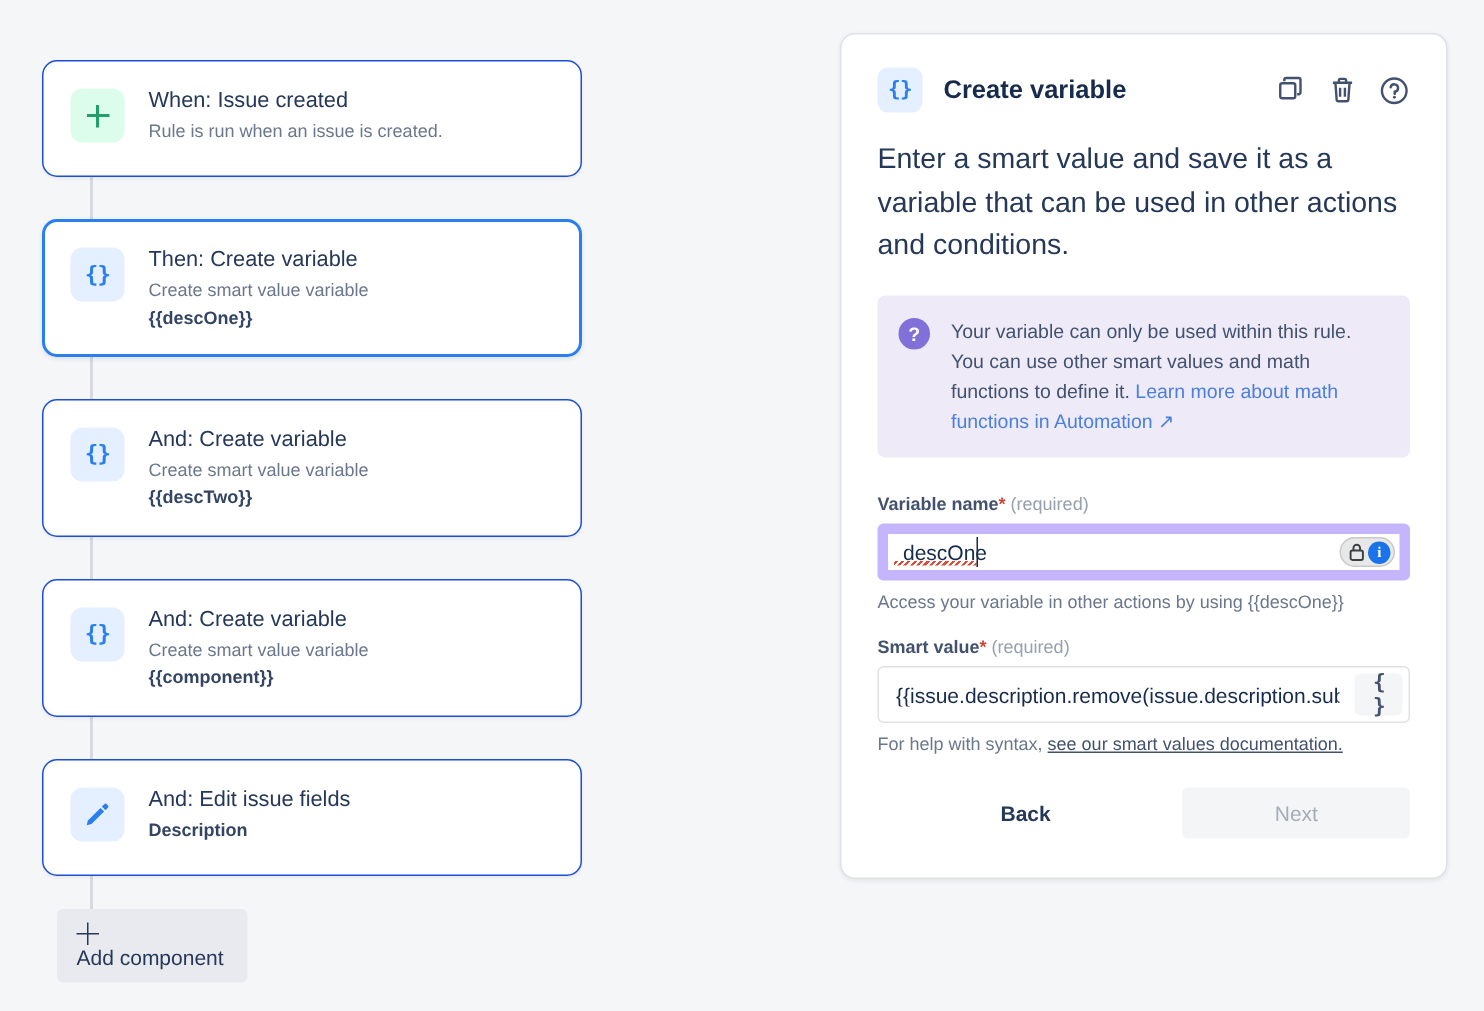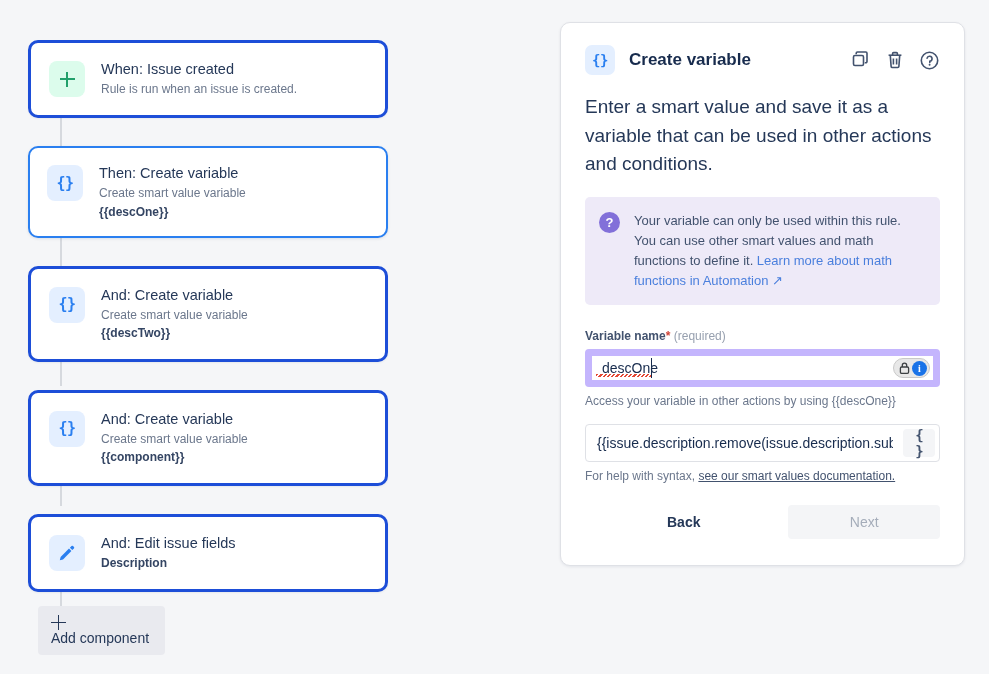--- a/index.html
+++ b/index.html
@@ -29,21 +29,21 @@
     left: 32px;
     width: 2px;
     background: #d6d9de;
     z-index: 0;
   }
 
   .rule-card {
     position: relative;
     z-index: 1;
     background: #ffffff;
-    border: 3px solid #1d4ed8;
+    border: 1px solid #1d4ed8;
     border-radius: 10px;
     box-shadow: 0 1px 2px rgba(9,30,66,0.06);
     display: flex;
     align-items: flex-start;
     padding: 16px 18px;
     margin-bottom: 28px;
     min-height: 78px;
   }
   .rule-card.selected {
     border: 2px solid #2a7ff0;
@@ -464,20 +464,24 @@
               <path d="M4.3 6 V4.4 a2.2 2.2 0 0 1 4.4 0 V6"></path>
             </svg>
           </span>
           <span class="info-dot">i</span>
         </span>
       </div>
       <div class="field-help">Access your variable in other actions by using {{descOne}}</div>
     </div>
 
     <div class="field-block">
+      <div class="field-label">
+        <span>Smart value</span><span class="req-star">*</span>
+        <span class="req-note">(required)</span>
+      </div>
       <div class="input-wrap">
         <input class="text-input" type="text" value="{{issue.description.remove(issue.description.substri" style="">
         <button class="braces-btn">{ }</button>
       </div>
       <div class="field-help">
         <span>For help with syntax, </span><a href="#">see our smart values documentation.</a>
       </div>
     </div>
 
     <div class="panel-footer">

